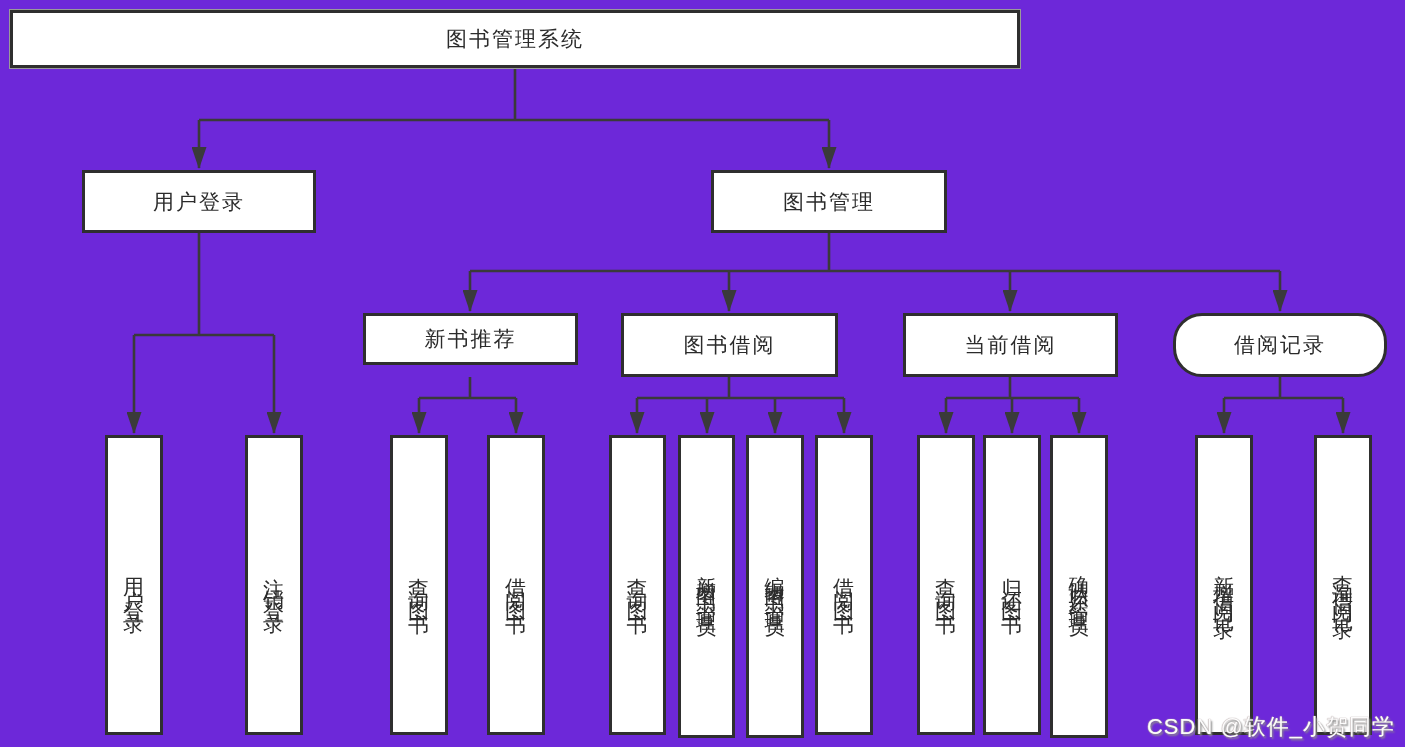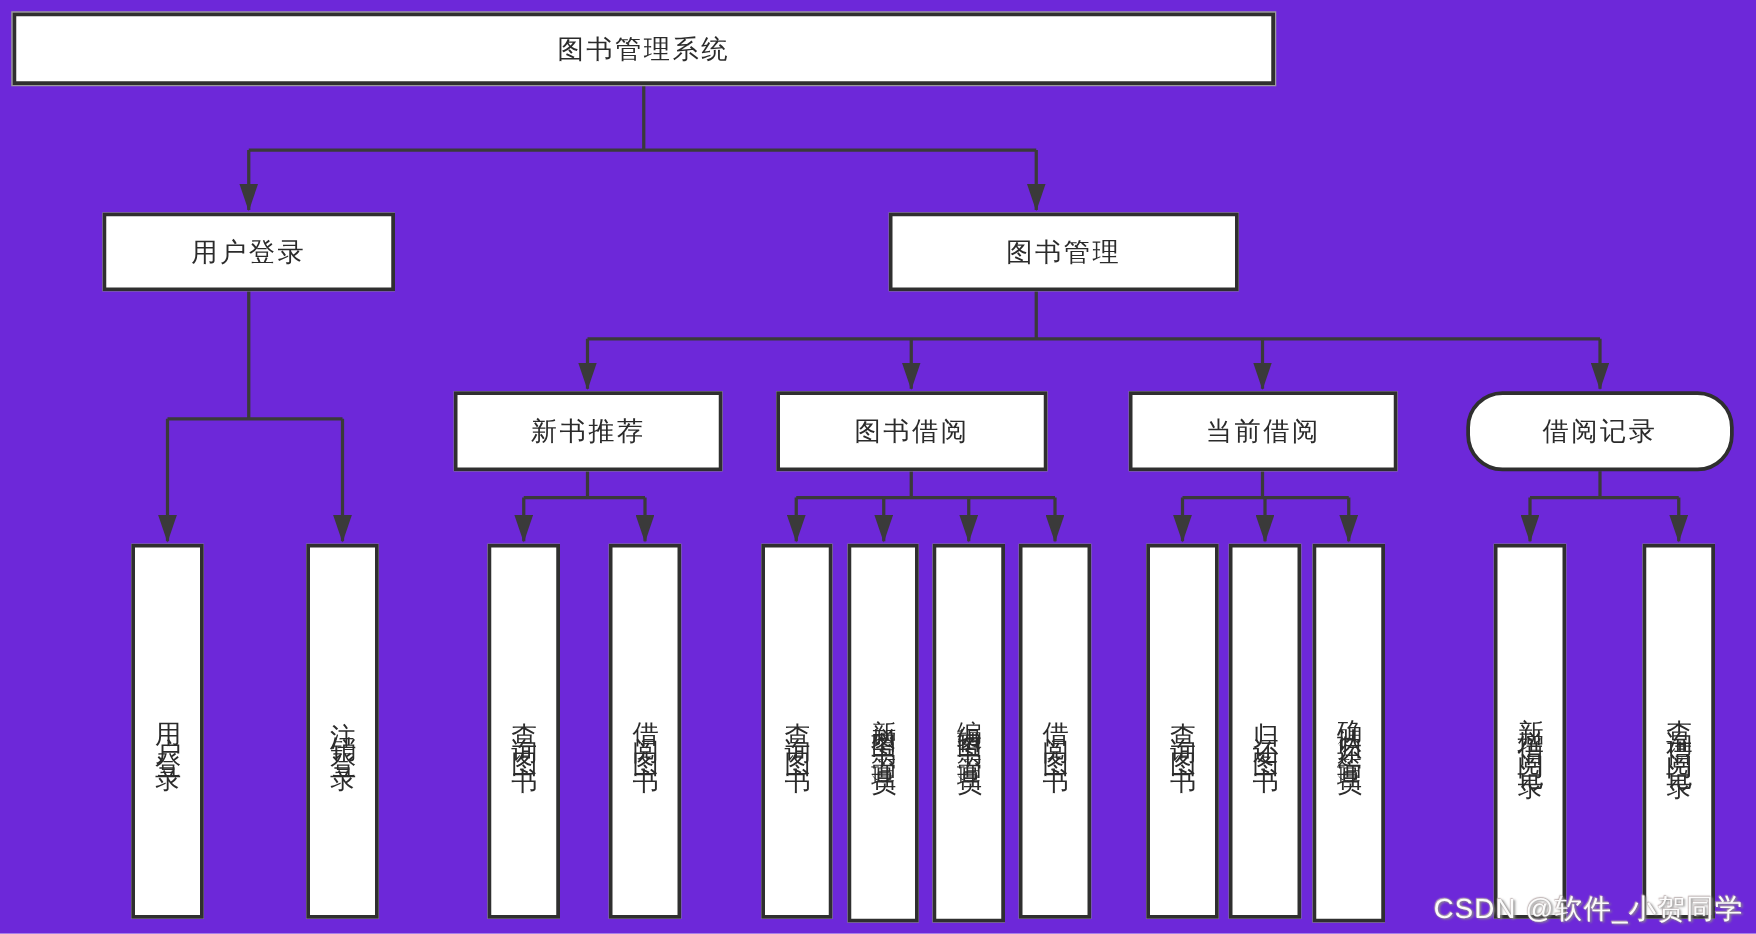--- a/index.html
+++ b/index.html
@@ -104,25 +104,25 @@
     </g>
   </svg>
 
   <div class="box root" style="left:10px; top:10px; width:1010px; height:58px;">
     <span class="hlabel">图书管理系统</span>
   </div>
 
   <div class="box" style="left:82px; top:170px; width:234px; height:63px;">
     <span class="hlabel">用户登录</span>
   </div>
-  <div class="box" style="left:711px; top:170px; width:280px; height:63px;">
+  <div class="box" style="left:711px; top:170px; width:236px; height:63px;">
     <span class="hlabel">图书管理</span>
   </div>
 
-  <div class="box" style="left:363px; top:313px; width:215px; height:64px;">
+  <div class="box" style="left:363px; top:313px; width:215px; height:52px;">
     <span class="hlabel">新书推荐</span>
   </div>
   <div class="box" style="left:903px; top:313px; width:215px; height:64px;">
     <span class="hlabel">当前借阅</span>
   </div>
   <div class="box" style="left:621px; top:313px; width:217px; height:64px;">
     <span class="hlabel">图书借阅</span>
   </div>
   <div class="box" style="left:1173px; top:313px; width:214px; height:64px;border-radius:29px;">
     <span class="hlabel">借阅记录</span>

